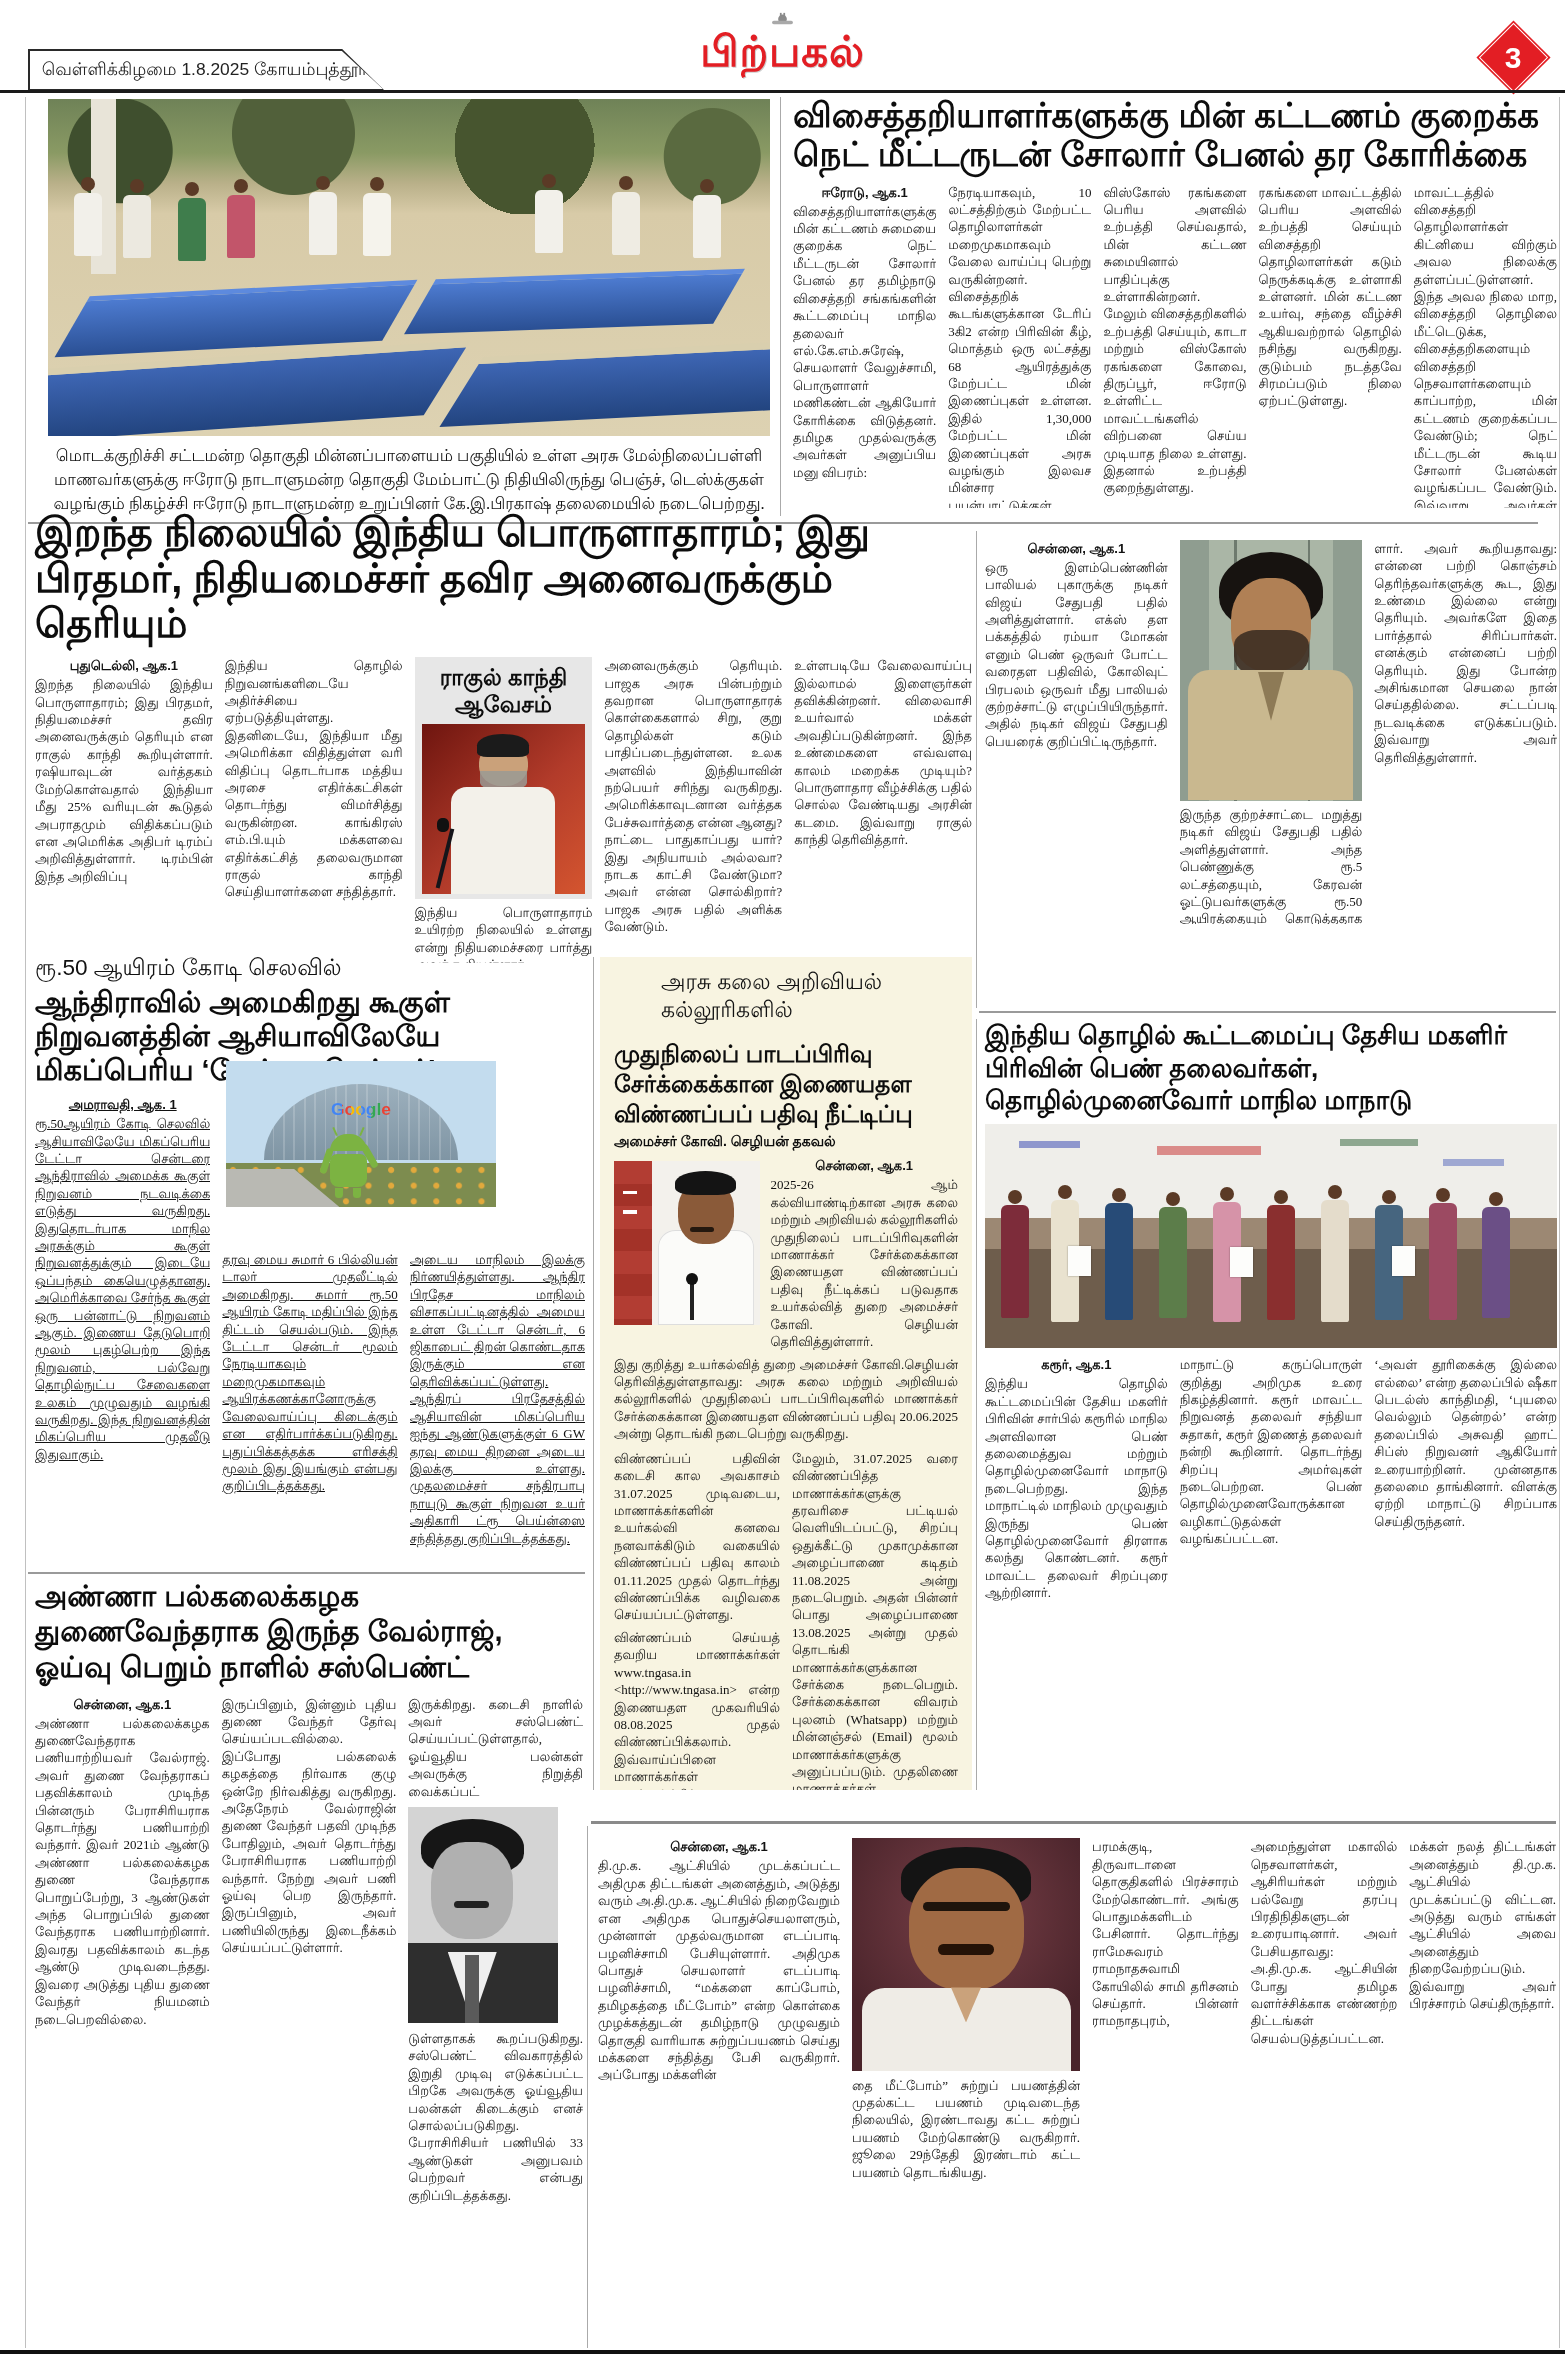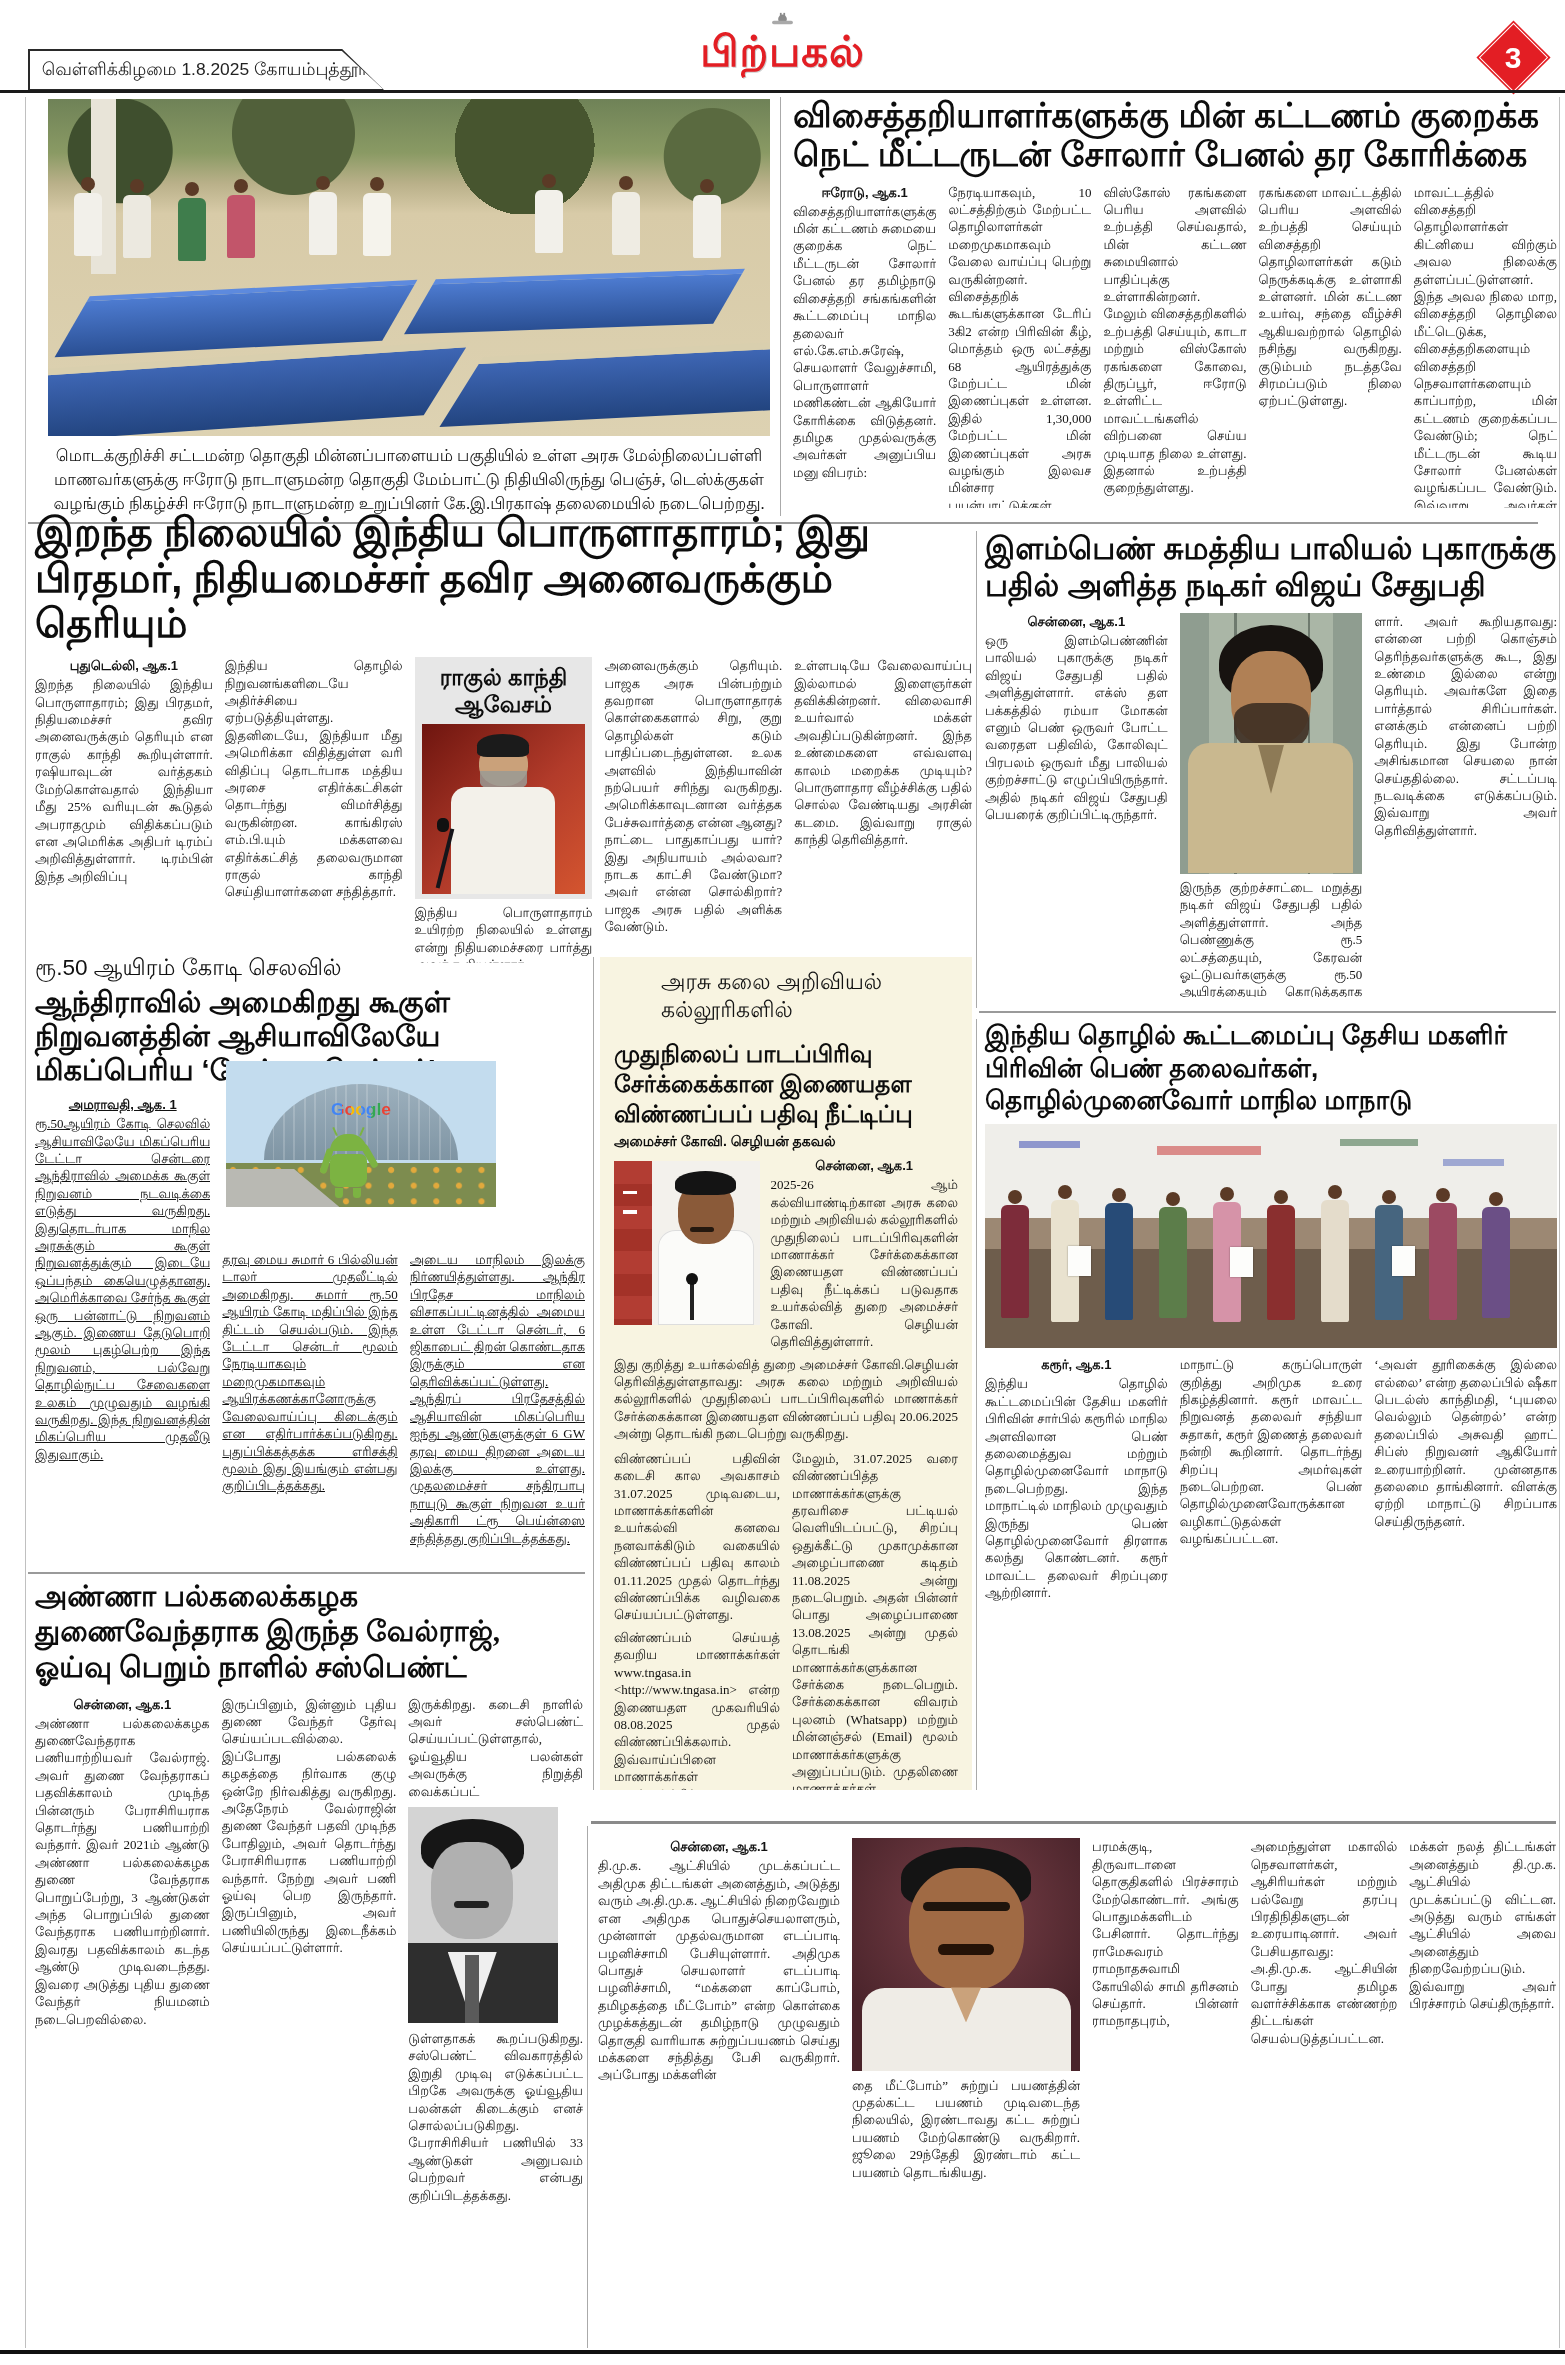--- a/index.html
+++ b/index.html
@@ -158,21 +158,20 @@
         <span>இந்திய பொருளாதாரம் உயிரற்ற நிலையில் உள்ளது என்று நிதியமைச்சரை பார்த்து அவர் கூறியுள்ளார்.</span>
       </div>
       <div class="col">அனைவருக்கும் தெரியும். பாஜக அரசு பின்பற்றும் தவறான பொருளாதாரக் கொள்கைகளால் சிறு, குறு தொழில்கள் கடும் பாதிப்படைந்துள்ளன. உலக அளவில் இந்தியாவின் நற்பெயர் சரிந்து வருகிறது. அமெரிக்காவுடனான வர்த்தக பேச்சுவார்த்தை என்ன ஆனது? நாட்டை பாதுகாப்பது யார்? இது அநியாயம் அல்லவா? நாடக காட்சி வேண்டுமா? அவர் என்ன சொல்கிறார்? பாஜக அரசு பதில் அளிக்க வேண்டும்.</div>
       <div class="col">உள்ளபடியே வேலைவாய்ப்பு இல்லாமல் இளைஞர்கள் தவிக்கின்றனர். விலைவாசி உயர்வால் மக்கள் அவதிப்படுகின்றனர். இந்த உண்மைகளை எவ்வளவு காலம் மறைக்க முடியும்? பொருளாதார வீழ்ச்சிக்கு பதில் சொல்ல வேண்டியது அரசின் கடமை. இவ்வாறு ராகுல் காந்தி தெரிவித்தார்.</div>
     </div>
   </div>
 
   <div class="abs rule-v" style="left:976px;top:531px;height:477px;background:#aaa;"></div>
 
   <div class="abs" style="left:985px;top:531px;width:572px;">
-    <div class="hl" style="font-size:31px;line-height:1.18;">இளம்பெண் சுமத்திய பாலியல் புகாருக்கு பதில் அளித்த நடிகர் விஜய் சேதுபதி</div>
     <div class="cols" style="margin-top:8.7px;height:384px;">
       <div class="col">
         <span class="dl">சென்னை, ஆக.1</span>
         <span>ஒரு இளம்பெண்ணின் பாலியல் புகாருக்கு நடிகர் விஜய் சேதுபதி பதில் அளித்துள்ளார். எக்ஸ் தள பக்கத்தில் ரம்யா மோகன் எனும் பெண் ஒருவர் போட்ட வரைதள பதிவில், கோலிவுட் பிரபலம் ஒருவர் மீது பாலியல் குற்றச்சாட்டு எழுப்பியிருந்தார். அதில் நடிகர் விஜய் சேதுபதி பெயரைக் குறிப்பிட்டிருந்தார்.</span>
       </div>
       <div class="col">
         <div class="ph" style="height:261px;margin-bottom:5.2px;background:linear-gradient(90deg,#8f9d90 0 16%,#aab6a6 16% 84%,#8f9d90 84%);">
           <div style="position:absolute;left:30%;top:0;width:2.6px;height:100%;background:#6e7a6e;"></div>
           <div style="position:absolute;left:70%;top:0;width:2.6px;height:100%;background:#6e7a6e;"></div>
           <div style="position:absolute;left:50%;top:12px;width:104px;height:78px;margin-left:-52px;background:#171310;border-radius:50% 50% 42% 42%;"></div>
@@ -311,21 +310,21 @@
         <span>இந்திய தொழில் கூட்டமைப்பின் தேசிய மகளிர் பிரிவின் சார்பில் கரூரில் மாநில அளவிலான பெண் தலைமைத்துவ மற்றும் தொழில்முனைவோர் மாநாடு நடைபெற்றது. இந்த மாநாட்டில் மாநிலம் முழுவதும் இருந்து பெண் தொழில்முனைவோர் திரளாக கலந்து கொண்டனர். கரூர் மாவட்ட தலைவர் சிறப்புரை ஆற்றினார்.</span>
       </div>
       <div class="col">மாநாட்டு கருப்பொருள் குறித்து அறிமுக உரை நிகழ்த்தினார். கரூர் மாவட்ட நிறுவனத் தலைவர் சந்தியா சுதாகர், கரூர் இணைத் தலைவர் நன்றி கூறினார். தொடர்ந்து சிறப்பு அமர்வுகள் நடைபெற்றன. பெண் தொழில்முனைவோருக்கான வழிகாட்டுதல்கள் வழங்கப்பட்டன.</div>
       <div class="col">‘அவள் தூரிகைக்கு இல்லை எல்லை’ என்ற தலைப்பில் ஷீகா பெடல்ஸ் காந்திமதி, ‘புயலை வெல்லும் தென்றல்’ என்ற தலைப்பில் அசுவதி ஹாட் சிப்ஸ் நிறுவனர் ஆகியோர் உரையாற்றினர். முன்னதாக தலைமை தாங்கினார். விளக்கு ஏற்றி மாநாட்டு சிறப்பாக செய்திருந்தனர்.</div>
     </div>
   </div>
 
   <div class="abs rule-h" style="left:28px;top:1572px;width:557px;"></div>
 
   <div class="abs" style="left:35px;top:1579px;width:548px;">
-    <div class="hl" style="font-size:29px;line-height:1.22;font-family:Liberation Serif, serif;">அண்ணா பல்கலைக்கழக துணைவேந்தராக இருந்த வேல்ராஜ், ஓய்வு பெறும் நாளில் சஸ்பெண்ட்</div>
+    <div class="hl" style="font-size:29px;line-height:1.22;">அண்ணா பல்கலைக்கழக துணைவேந்தராக இருந்த வேல்ராஜ், ஓய்வு பெறும் நாளில் சஸ்பெண்ட்</div>
     <div class="cols" style="margin-top:10.4px;height:685px;">
       <div class="col">
         <span class="dl">சென்னை, ஆக.1</span>
         <span>அண்ணா பல்கலைக்கழக துணைவேந்தராக பணியாற்றியவர் வேல்ராஜ். அவர் துணை வேந்தராகப் பதவிக்காலம் முடிந்த பின்னரும் பேராசிரியராக தொடர்ந்து பணியாற்றி வந்தார். இவர் 2021ம் ஆண்டு அண்ணா பல்கலைக்கழக துணை வேந்தராக பொறுப்பேற்று, 3 ஆண்டுகள் அந்த பொறுப்பில் துணை வேந்தராக பணியாற்றினார். இவரது பதவிக்காலம் கடந்த ஆண்டு முடிவடைந்தது. இவரை அடுத்து புதிய துணை வேந்தர் நியமனம் நடைபெறவில்லை.</span>
       </div>
       <div class="col">இருப்பினும், இன்னும் புதிய துணை வேந்தர் தேர்வு செய்யப்படவில்லை. இப்போது பல்கலைக் கழகத்தை நிர்வாக குழு ஒன்றே நிர்வகித்து வருகிறது. அதேநேரம் வேல்ராஜின் துணை வேந்தர் பதவி முடிந்த போதிலும், அவர் தொடர்ந்து பேராசிரியராக பணியாற்றி வந்தார். நேற்று அவர் பணி ஓய்வு பெற இருந்தார். இருப்பினும், அவர் பணியிலிருந்து இடைநீக்கம் செய்யப்பட்டுள்ளார்.</div>
       <div class="col">
         <span>இருக்கிறது. கடைசி நாளில் அவர் சஸ்பெண்ட் செய்யப்பட்டுள்ளதால், ஓய்வூதிய பலன்கள் அவருக்கு நிறுத்தி வைக்கப்பட்</span>
         <div class="ph" style="width:172px;height:216px;margin:7px 0 7px -22.6px;background:#d4d4d4;filter:grayscale(1);">
           <div style="position:absolute;left:50%;top:12px;width:103px;height:57px;margin-left:-51px;background:#161616;border-radius:50% 50% 40% 40%;"></div>

